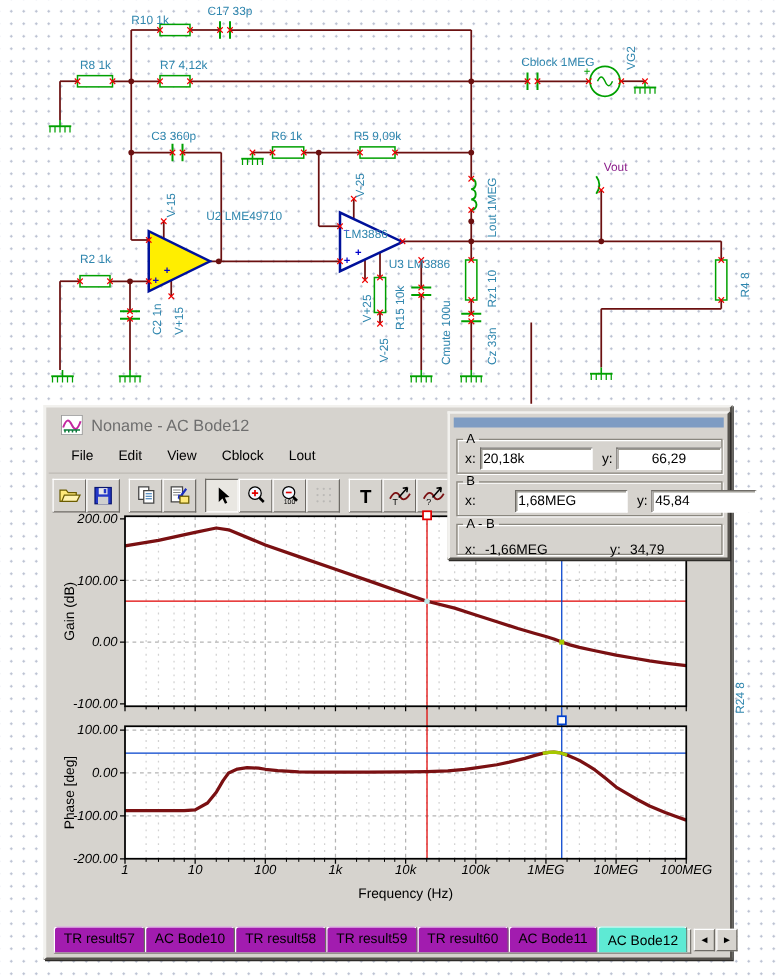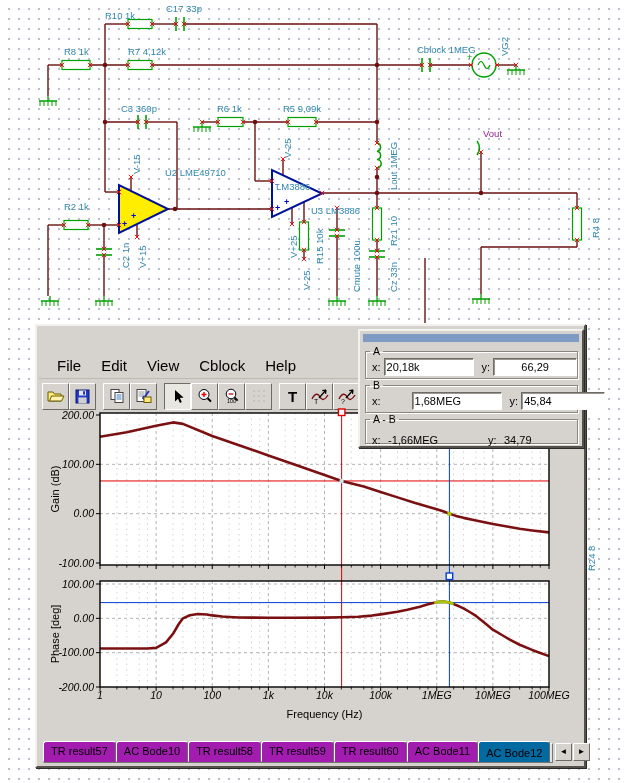--- a/index.html
+++ b/index.html
@@ -15,42 +15,42 @@
   .win{
     position:absolute;left:35px;top:324px;width:551px;height:444px;z-index:2;
     background:#d6d3ce;
     border:2px solid;border-color:#f2f1ee #55524d #55524d #f2f1ee;
     box-shadow:1px 1px 0 #2d2b28;
     box-sizing:border-box;
   }
   .titlebar{position:absolute;left:2px;top:2px;right:2px;height:24px;display:flex;align-items:center;gap:7px;padding-left:10px;}
   .title-text{font-size:13px;color:#6e6e6e;}
   .menubar{position:absolute;left:2px;top:28px;right:2px;height:22px;display:flex;align-items:center;padding-left:8px;}
-  .menu-item{font-size:15px;color:#000;padding:2px 10px;}
+  .menu-item{font-size:11px;color:#000;padding:2px 10px;}
   .toolbar{position:absolute;left:2px;top:52px;right:2px;height:34px;display:flex;align-items:center;padding-left:3px;border-top:1px solid #bdbab4;}
   .tb{
     width:27px;height:27px;margin:0;padding:0;background:#d6d3ce;
     border:1px solid;border-color:#fff #6e6b66 #6e6b66 #fff;
     display:flex;align-items:center;justify-content:center;box-sizing:border-box;
   }
   .tb.pressed{border-color:#6e6b66 #fff #fff #6e6b66;background:#e9e7e2;}
   .tb.disabled svg{opacity:.45;filter:grayscale(1);}
   .tbgap{width:7px;}
   .plotwrap{position:absolute;left:2px;top:74px;width:545px;height:330px;}
   
   .tabbar{position:absolute;left:2px;bottom:2px;right:2px;height:24px;}
   .tabstrip{position:absolute;left:4px;top:3px;width:508px;height:18px;background:#e6e4df;
     border:1px solid;border-color:#fff #7a7772 #7a7772 #fff;}
   .tabs{position:absolute;left:4px;top:1px;display:flex;}
   .tab{
     font-size:11px;color:#000;background:#a21caf;padding:3px 7px 2px 7px;margin-top:0;
     border:1px solid;border-color:#fff #6e6b66 transparent #fff;
     border-top-left-radius:3px;border-top-right-radius:3px;white-space:nowrap;
   }
-  .tab.active{background:#0369a1;margin-top:0;padding-top:5px;position:relative;z-index:2;}
+  .tab.active{background:#5eead4;margin-top:0;padding-top:5px;position:relative;z-index:2;}
   .tabarrow{
     position:absolute;top:3px;width:17px;height:18px;background:#d6d3ce;
     border:1px solid;border-color:#fff #6e6b66 #6e6b66 #fff;
     font-size:8px;line-height:16px;text-align:center;color:#000;padding:0;
   }
   
   .panel{
     position:absolute;left:358px;top:329px;width:226px;height:119px;z-index:3;
     background:#d6d3ce;border:2px solid;border-color:#f2f1ee #55524d #55524d #f2f1ee;
     box-shadow:1px 1px 0 #2d2b28;box-sizing:border-box;
@@ -465,27 +465,35 @@
     <text font-size="9.5" fill="#2f86ae" transform="rotate(-90 360 292)" x="360" y="292">Cmute 100u</text>
     <text font-size="9.5" fill="#2f86ae" transform="rotate(-90 397 190)" x="397" y="190">Lout 1MEG</text>
     <text font-size="9.5" fill="#2f86ae" transform="rotate(-90 397 246)" x="397" y="246">Rz1 10</text>
     <text font-size="9.5" fill="#2f86ae" transform="rotate(-90 397 292)" x="397" y="292">Cz 33n</text>
     <text font-size="9.5" fill="#8b1f8b" x="483" y="137">Vout</text>
     <text font-size="9.5" fill="#2f86ae" transform="rotate(-90 599 238)" x="599" y="238">R4 8</text>
     <text font-size="9.5" fill="#2f86ae" transform="rotate(-90 595 571)" x="595" y="571">R24 8</text>
   </svg>
 
 <div class="win">
+  <div class="titlebar">
+    <svg width="17" height="16" viewBox="0 0 17 16">
+      <rect x="0" y="0" width="17" height="16" fill="#fff" stroke="#7a7a7a"></rect>
+      <path d="M1.5 10 C4 3,6 3,8.5 8 C11 13,13 12,15.5 5" fill="none" stroke="#c328a0" stroke-width="1.6"></path>
+      <path d="M2 12 h13 M3 12 v2 M6 12 v2 M9 12 v2 M12 12 v2" stroke="#0a7a3a" stroke-width="1.2" fill="none"></path>
+    </svg>
+    <span class="title-text">Noname - AC Bode12</span>
+  </div>
 
   <div class="menubar">
     <span class="menu-item">File</span>
     <span class="menu-item">Edit</span>
     <span class="menu-item">View</span>
     <span class="menu-item">Cblock</span>
-    <span class="menu-item">Help</span>
+    <span class="menu-item">Lout</span>
   </div>
 
   <div class="toolbar">
     <button class="tb">
       <svg width="18" height="16" viewBox="0 0 18 16">
         <path d="M1 13 L1 4 L6 4 L7.5 6 L14 6 L14 13 Z" fill="#ffe97a" stroke="#6b5c00"></path>
         <path d="M2.5 13 L4.5 8 L17 8 L14.5 13 Z" fill="#fff3b0" stroke="#6b5c00"></path>
       </svg>
     </button>
     <button class="tb">

